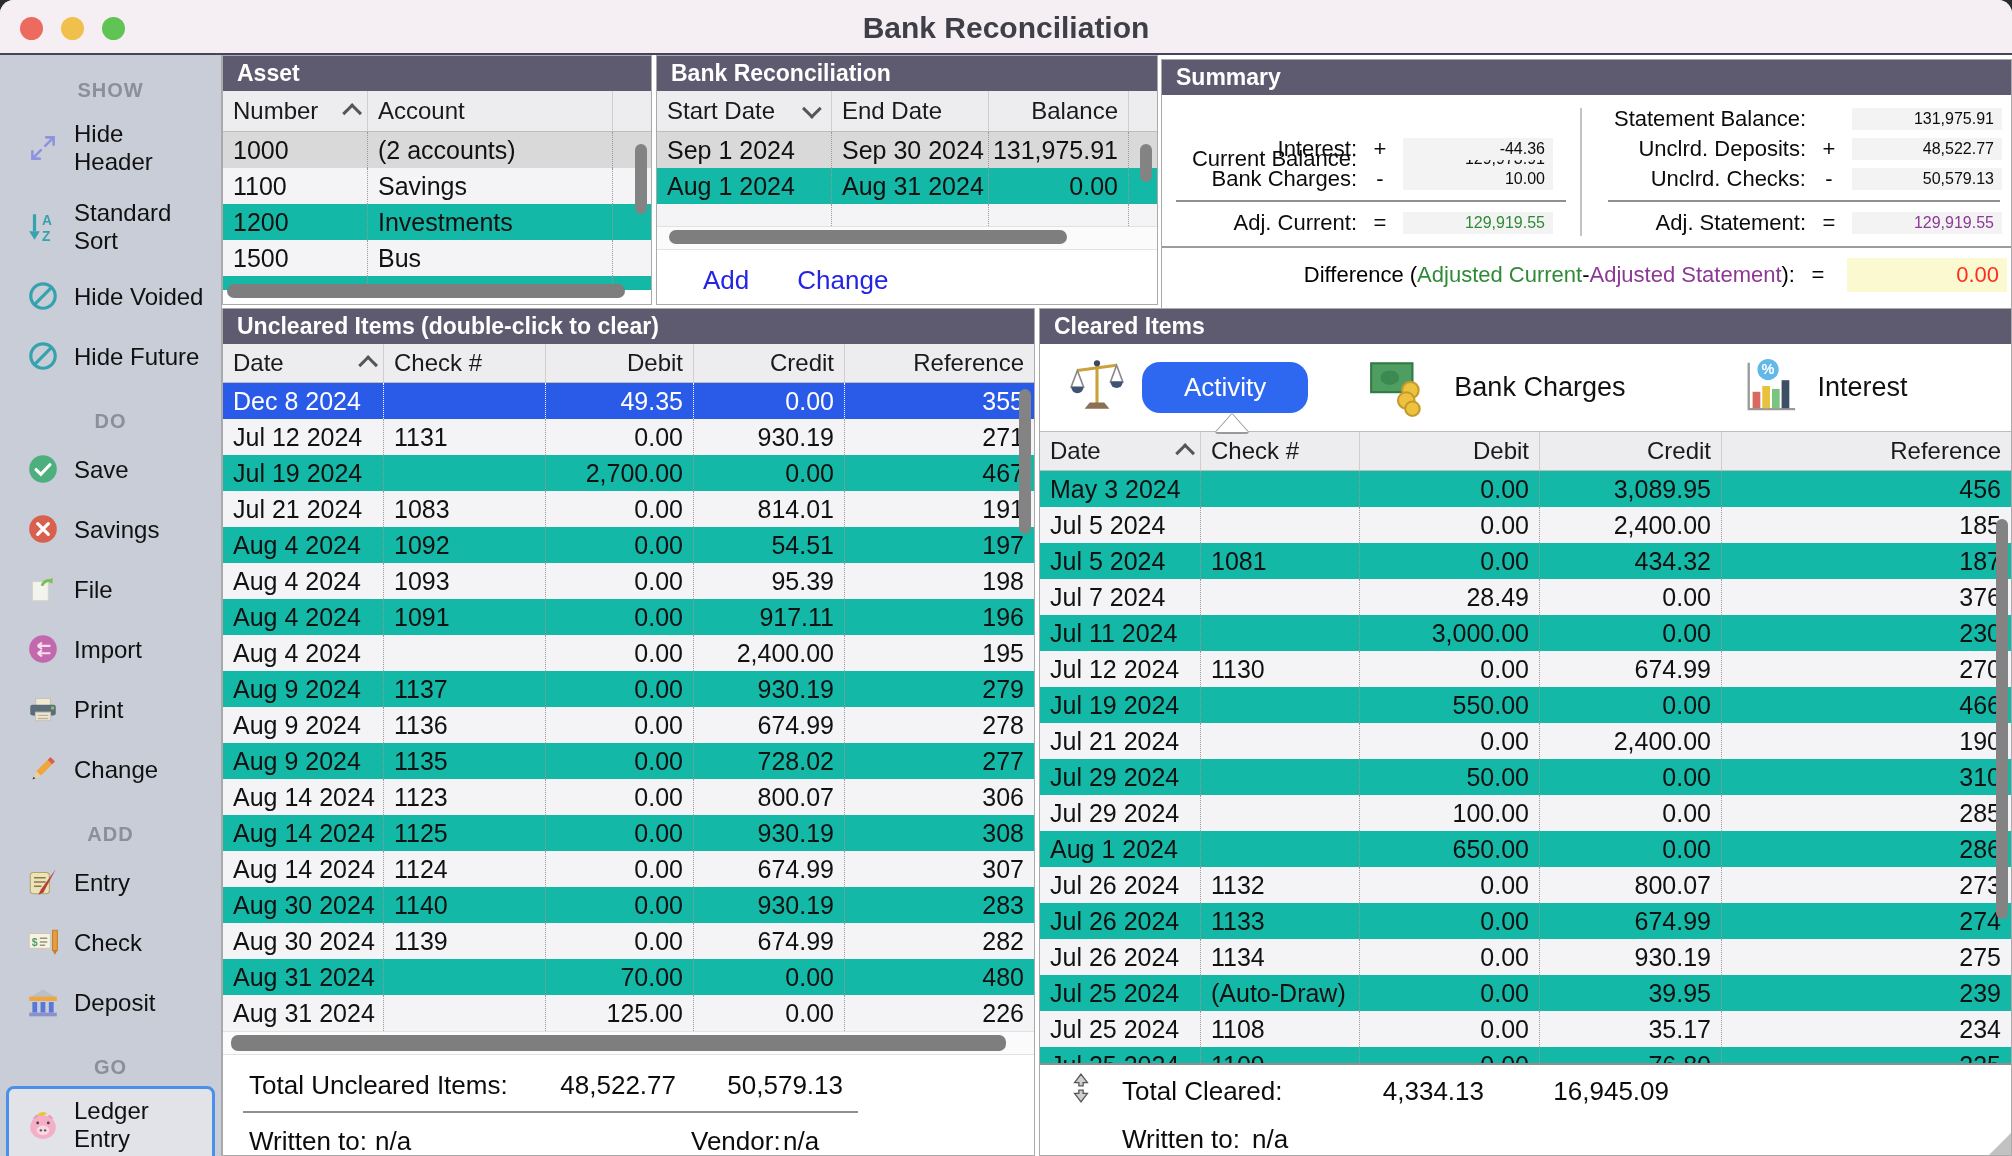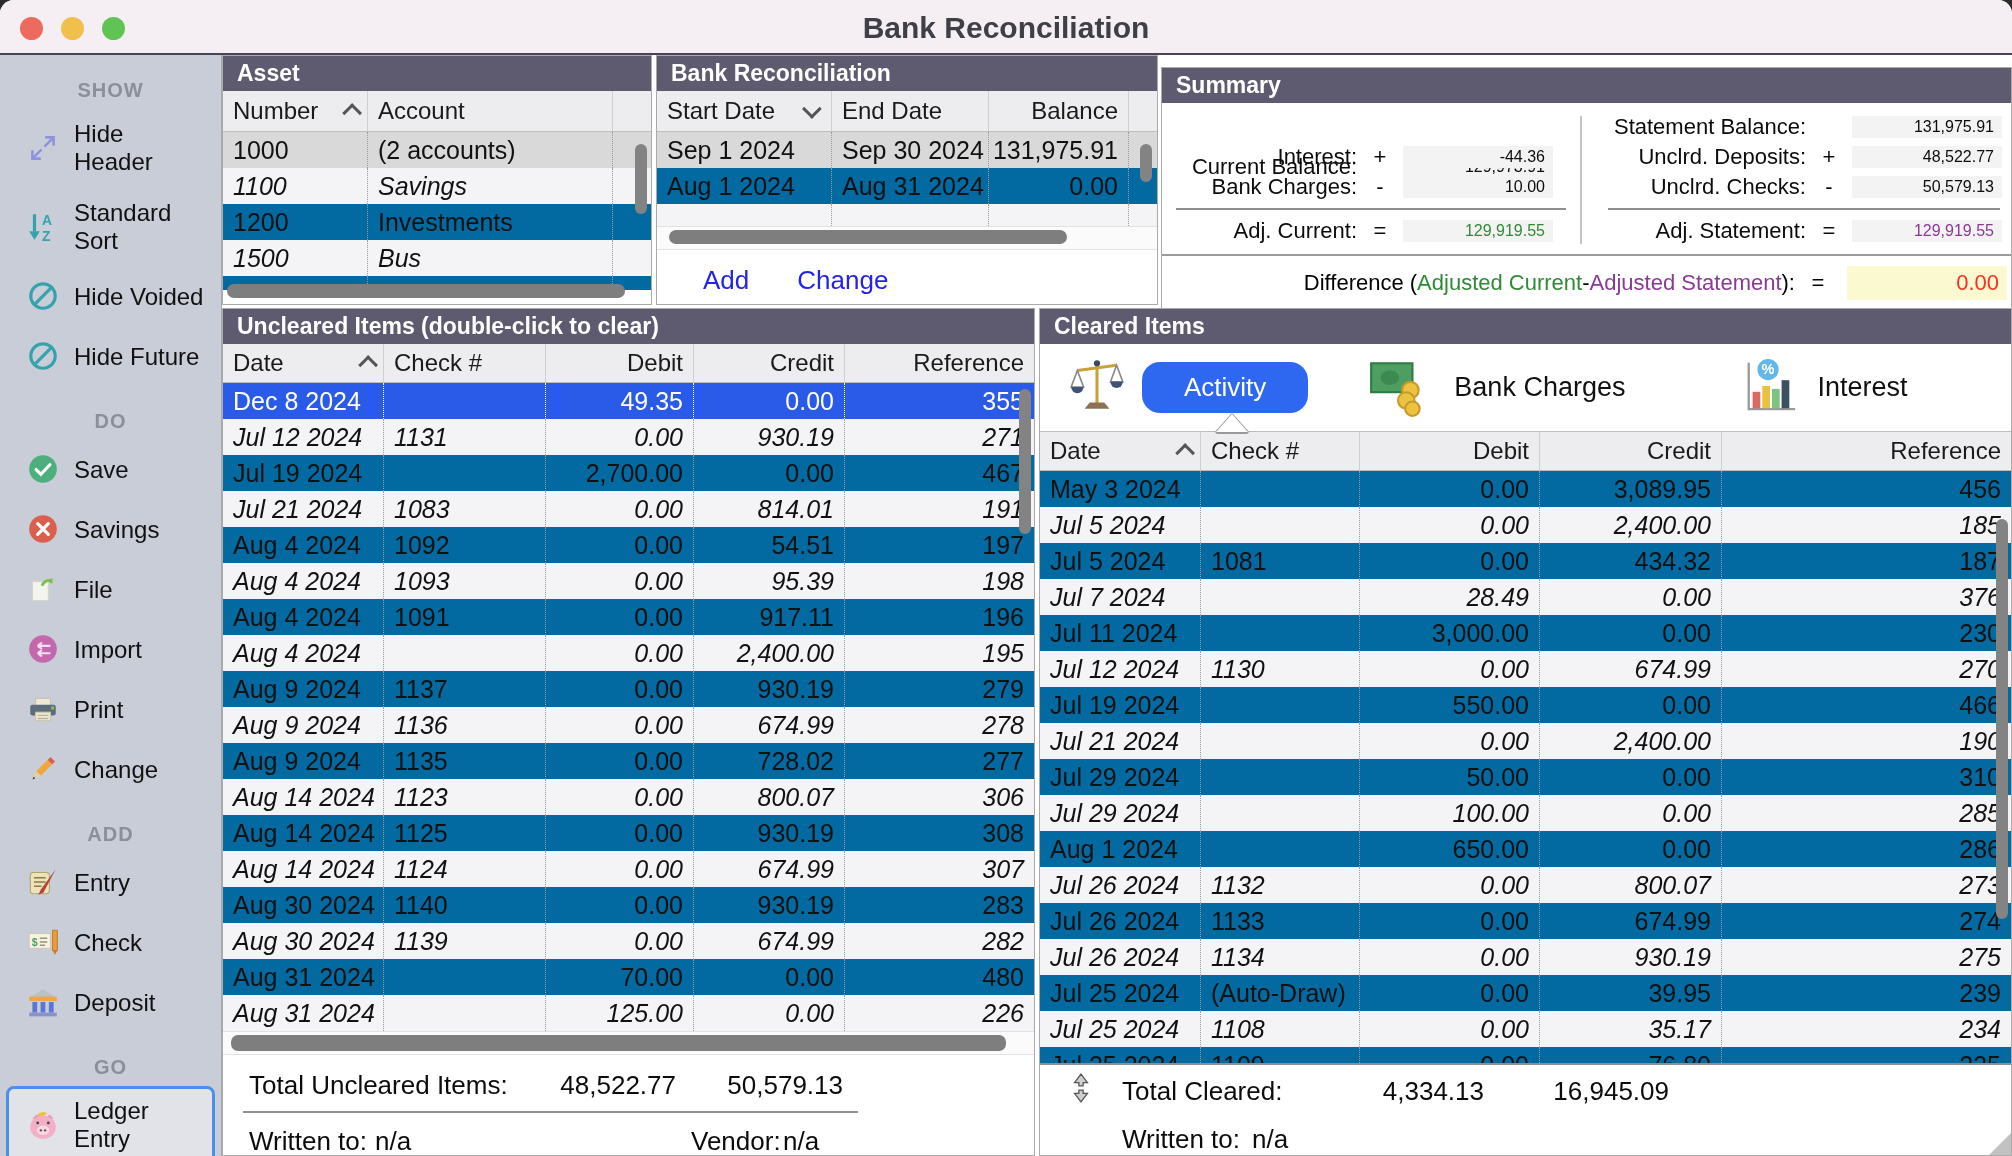--- a/index.html
+++ b/index.html
@@ -15,34 +15,34 @@
   .side-title{margin:24px 0 6px;text-align:center;font-size:20px;font-weight:700;color:#8b8f99;letter-spacing:1px;}
   .side-item{display:flex;align-items:center;gap:13px;padding:8px 6px 8px 16px;margin:1px 6px;font-size:24px;color:#111;border:3px solid transparent;border-radius:8px;}
   .side-item .s-ic{width:36px;height:36px;flex:0 0 36px;display:flex;align-items:center;justify-content:center;}
   .side-item.sel{border-color:#4a90e8;background:rgba(255,255,255,0.45);}
   .side-label{line-height:1.15;}
   
   .main{position:absolute;left:222px;top:55px;width:1790px;height:1101px;background:#fff;}
   .panel{position:absolute;background:#fff;border:1px solid #aaa;box-sizing:border-box;overflow:hidden;}
   .p-asset{left:0;top:0;width:430px;height:250px;}
   .p-recon{left:434px;top:0;width:502px;height:250px;}
-  .p-summary{left:939px;top:12px;width:851px;height:250px;}
+  .p-summary{left:939px;top:4px;width:851px;height:250px;}
   .p-unc{left:0;top:253px;width:813px;height:848px;}
   .p-clr{left:817px;top:253px;width:973px;height:848px;}
   .phead{height:35px;line-height:35px;background:#5e5b71;color:#fff;font-weight:700;font-size:23px;padding-left:14px;}
   
   .colhead{display:grid;align-items:center;background:#ededef;border-bottom:1px solid #bdbdbd;font-size:24px;color:#1a1a1a;}
   .colhead>div{padding:0 10px;height:100%;display:flex;align-items:center;border-right:1px solid #cfcfcf;box-sizing:border-box;}
   .colhead>div:last-child{border-right:none;}
   .colhead .num{justify-content:flex-end;}
-  .row{display:grid;align-items:center;height:36px;font-size:25px;color:#111;background:#0369a1;}
+  .row{display:grid;align-items:center;height:36px;font-size:25px;color:#111;background:#14b8a6;}
   .row>div{padding:0 10px;height:100%;display:flex;align-items:center;border-right:1px dotted #9a9a9a;box-sizing:border-box;overflow:hidden;white-space:nowrap;}
   .row>div:last-child{border-right:none;}
   .row .num{justify-content:flex-end;}
-  .row.alt{background:#f4f4f6;font-style:italic;}
+  .row.alt{background:#f4f4f6;}
   .row.selected{background:#d9d9da;}
   .rows-unc .row.selected{background:#2a5ae8;color:#fff;}
   .rows-unc .row.selected>div{border-right-color:#fff;}
   .g-asset{grid-template-columns:145px 245px 1fr;}
   .g-recon{grid-template-columns:175px 157px 140px 1fr;}
   .g-unc{grid-template-columns:161px 162px 148px 151px 1fr;}
   .g-clr{grid-template-columns:161px 159px 180px 182px 1fr;}
   .colhead.g-asset,.colhead.g-recon{height:40px;}
   .colhead.g-unc,.colhead.g-clr{height:38px;}
   .vp{overflow:hidden;}

